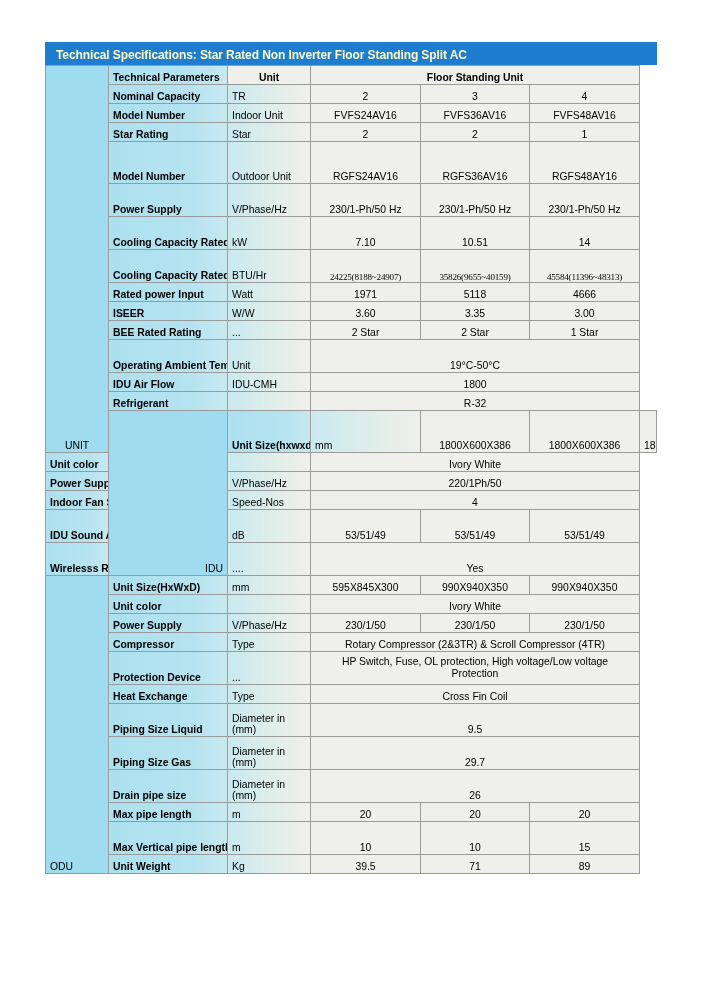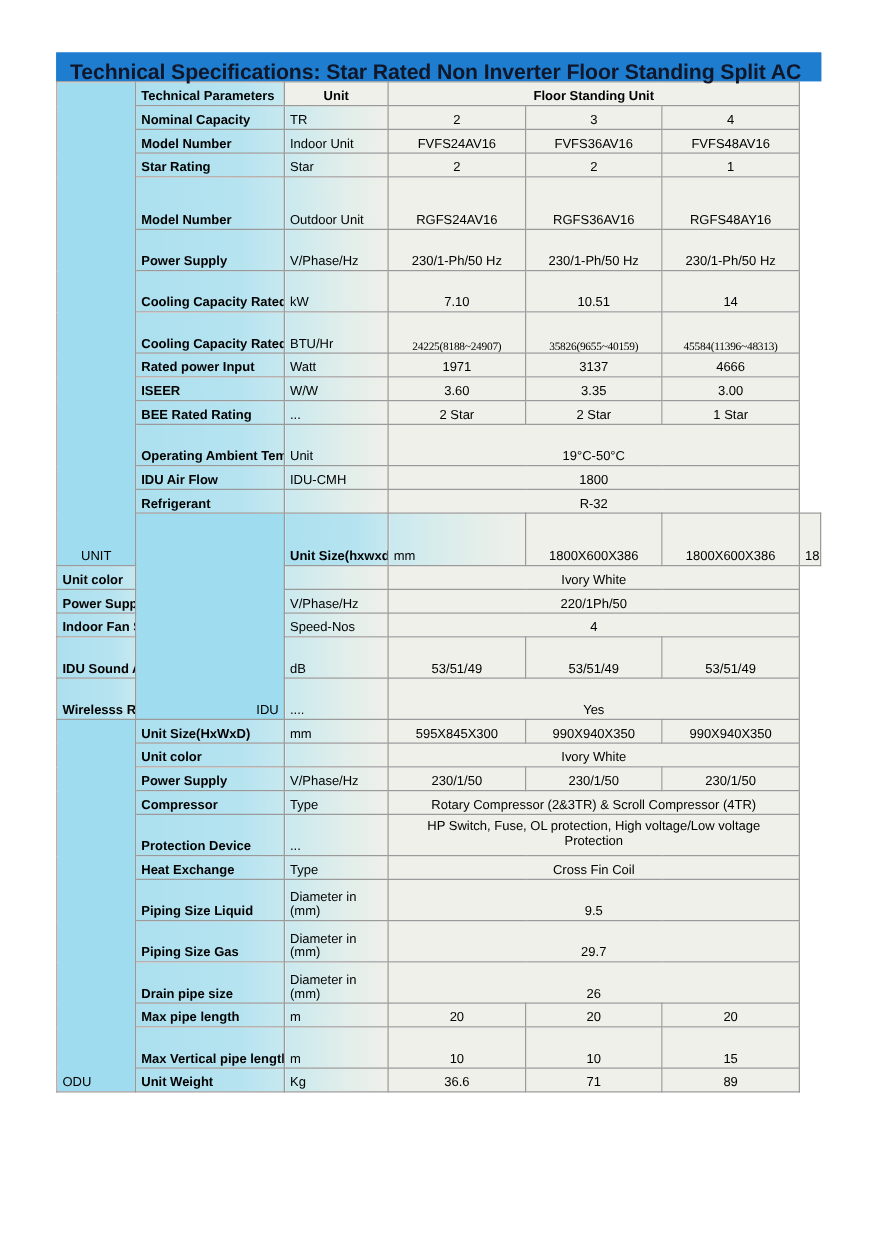--- a/index.html
+++ b/index.html
@@ -18,23 +18,23 @@
   #sheet {
     position: absolute;
     left: 45px;
     top: 42px;
     width: 612px;
   }
 
   
   .title-bar {
     background: #1f7dd0;
-    color: #0f172a;
+    color: #fef9c3;
     font-weight: bold;
-    font-size: 17px;
+    font-size: 12px;
     line-height: 1;
     padding: 6px 0 6px 10px;
     letter-spacing: -0.1px;
     border: 1px solid #1f7dd0;
     box-sizing: border-box;
     height: 23px;
     white-space: nowrap;
   }
 
   
@@ -183,21 +183,21 @@
         <td class="unit r-med">BTU/Hr</td>
         <td class="data small r-med">24225(8188~24907)</td>
         <td class="data small r-med">35826(9655~40159)</td>
         <td class="data small r-med">45584(11396~48313)</td>
       </tr>
 
       <tr>
         <td class="param r-1">Rated power Input</td>
         <td class="unit r-1">Watt</td>
         <td class="data r-1">1971</td>
-        <td class="data r-1">3137</td>
+        <td class="data r-1">5118</td>
         <td class="data r-1">4666</td>
       </tr>
 
       <tr>
         <td class="param r-1">ISEER</td>
         <td class="unit r-1">W/W</td>
         <td class="data r-1">3.60</td>
         <td class="data r-1">3.35</td>
         <td class="data r-1">3.00</td>
       </tr>
@@ -348,20 +348,20 @@
         <td class="param r-med">Max Vertical pipe length</td>
         <td class="unit r-med">m</td>
         <td class="data r-med">10</td>
         <td class="data r-med">10</td>
         <td class="data r-med">15</td>
       </tr>
 
       <tr>
         <td class="param r-1">Unit Weight</td>
         <td class="unit r-1">Kg</td>
-        <td class="data r-1">36.6</td>
+        <td class="data r-1">39.5</td>
         <td class="data r-1">71</td>
         <td class="data r-1">89</td>
       </tr>
 
     </tbody>
   </table>
 </div>
 
 </body></html>

